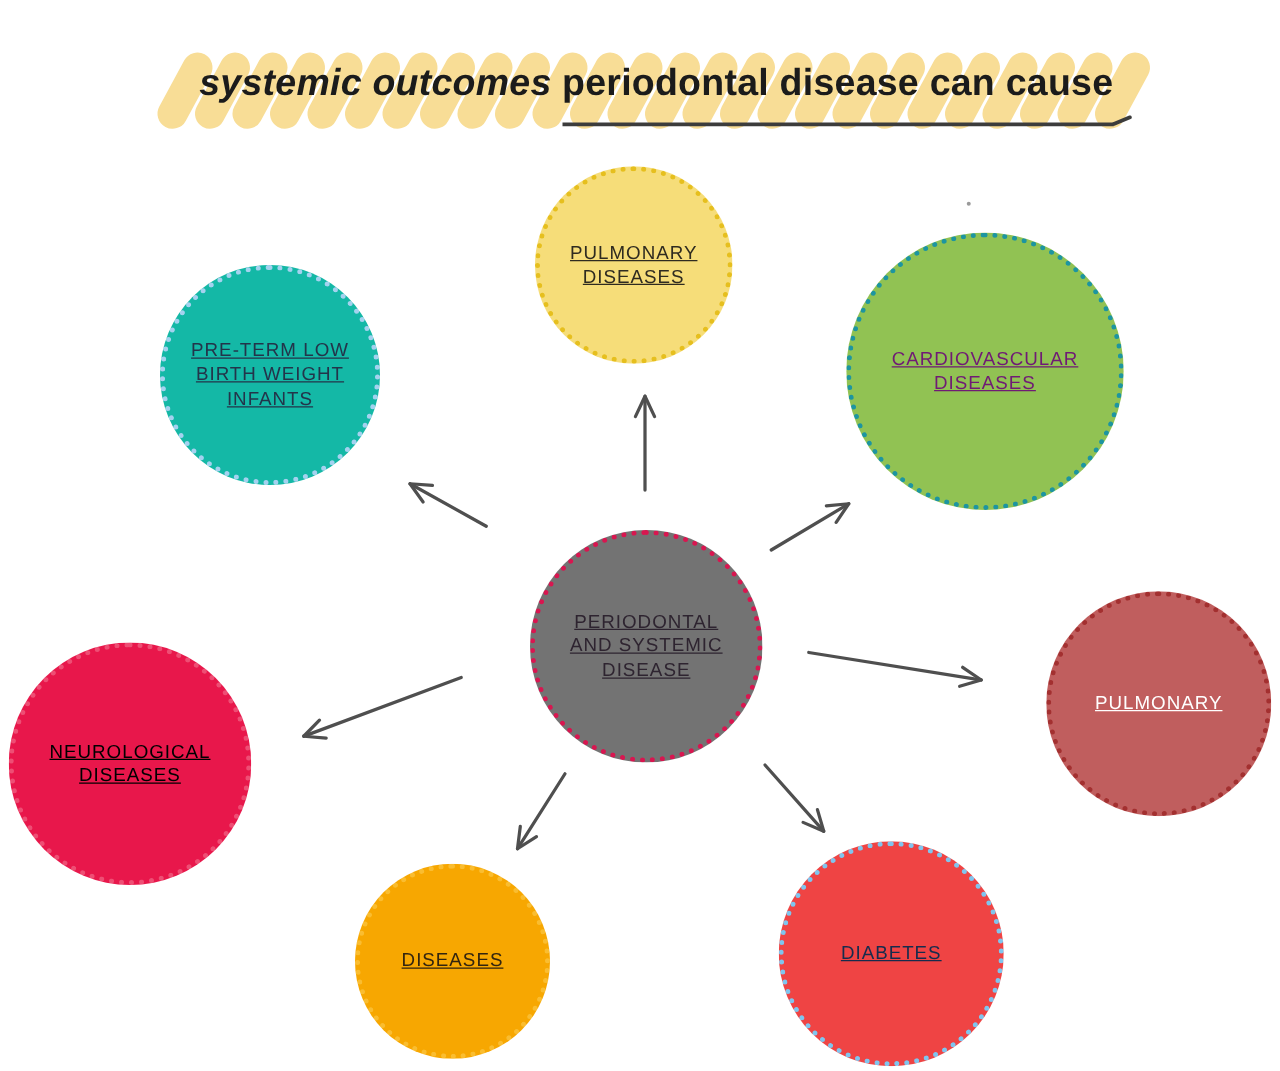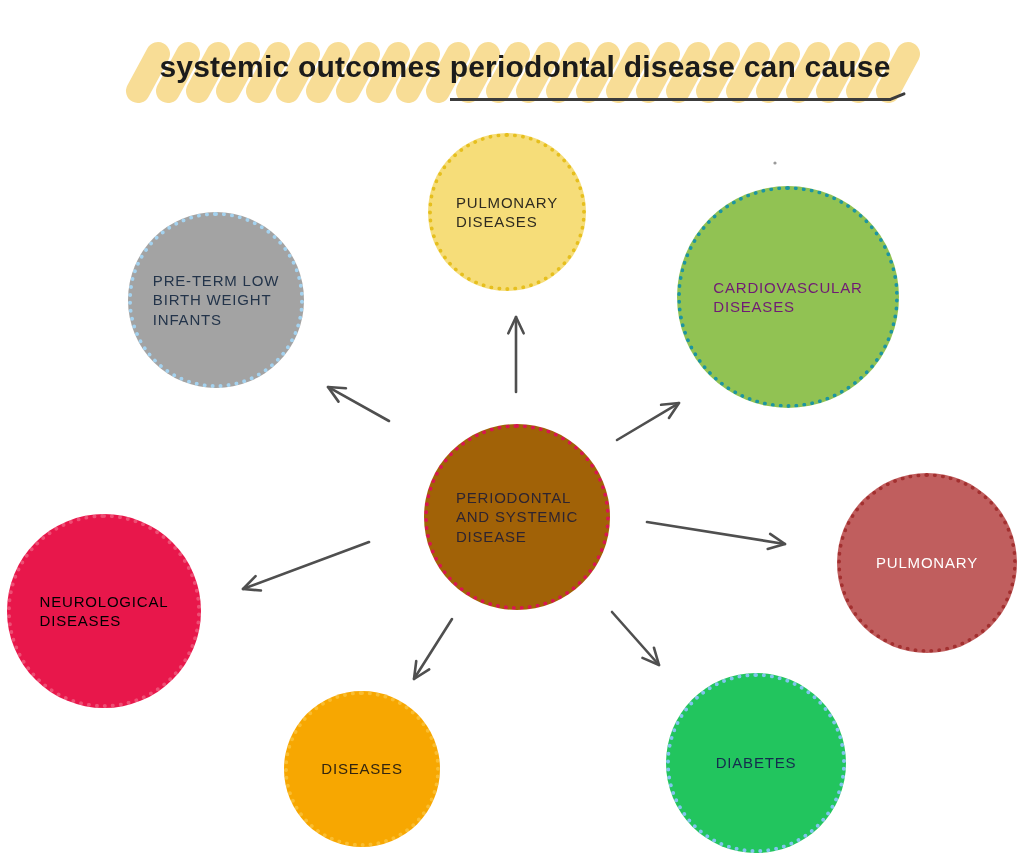--- a/index.html
+++ b/index.html
@@ -26,21 +26,21 @@
     width: 1024px;
     margin: 0;
     text-align: center;
     font-size: 30px;
     font-weight: bold;
     letter-spacing: 0.2px;
     color: #1b1b1b;
     z-index: 2;
     line-height: 34px;
   }
-  #title .t1 { margin-right: 0.28em; }
+  #title .t1 { margin-right: 0.28em; font-style: italic; }
   #title .t2 {
     position: relative;
     border-bottom: 3px solid #3c3c3c;
     padding-bottom: 15px;
   }
   #title .t2::after {
     content: "";
     position: absolute;
     right: -15px;
     bottom: 0px;
@@ -56,24 +56,26 @@
     border-radius: 50%;
     border: 4px dotted;
     box-sizing: border-box;
     display: flex;
     align-items: center;
     justify-content: center;
     z-index: 1;
   }
   .node-label {
     white-space: pre-line;
+    text-align: center;
     font-size: 15px;
     letter-spacing: 0.8px;
     line-height: 1.3;
     padding: 0 8px;
+    text-decoration: underline;
   }
 </style>
 </head>
 <body>
 
 <div id="canvas">
 
   <svg id="deco" viewBox="0 0 1024 857" xmlns="http://www.w3.org/2000/svg">
     <g id="scribble">
         <line x1="138" y1="91" x2="158" y2="54" stroke="#f8dd96" stroke-width="24" stroke-linecap="round"></line>
@@ -141,42 +143,42 @@
         </g>
       </g>
     <circle cx="775" cy="163" r="1.6" fill="#9a9a9a"></circle>
   </svg>
 
   <h1 id="title">
     <span class="t1">systemic outcomes</span><span class="t2">periodontal disease can cause</span>
   </h1>
 
   <div id="nodes">
-      <div class="node" style="left: 424px; top: 424px; width: 186px; height: 186px; background: #a16207; border-color: rgb(216, 22, 80);">
+      <div class="node" style="left: 424px; top: 424px; width: 186px; height: 186px; background: #737373; border-color: rgb(216, 22, 80);">
         <div class="node-label" style="color: rgb(46, 36, 48);">PERIODONTAL
 AND SYSTEMIC
 DISEASE</div>
       </div>
       <div class="node" style="left: 428px; top: 133px; width: 158px; height: 158px; background: rgb(246, 221, 121); border-color: rgb(230, 191, 30);">
         <div class="node-label" style="color: rgb(47, 43, 32);">PULMONARY
 DISEASES</div>
       </div>
-      <div class="node" style="left: 128px; top: 212px; width: 176px; height: 176px; background: #a3a3a3; border-color: rgb(164, 210, 239);">
+      <div class="node" style="left: 128px; top: 212px; width: 176px; height: 176px; background: #14b8a6; border-color: rgb(164, 210, 239);">
         <div class="node-label" style="color: rgb(35, 52, 74);">PRE-TERM LOW
 BIRTH WEIGHT
 INFANTS</div>
       </div>
       <div class="node" style="left: 677px; top: 186px; width: 222px; height: 222px; background: rgb(145, 194, 83); border-color: rgb(29, 149, 160);">
         <div class="node-label" style="color: #701a75;">CARDIOVASCULAR
 DISEASES</div>
       </div>
       <div class="node" style="left: 837px; top: 473px; width: 180px; height: 180px; background: rgb(192, 94, 94); border-color: rgb(163, 48, 48);">
         <div class="node-label" style="color: rgb(255, 255, 255);">PULMONARY</div>
       </div>
-      <div class="node" style="left: 666px; top: 673px; width: 180px; height: 180px; background: #22c55e; border-color: rgb(128, 197, 238);">
+      <div class="node" style="left: 623px; top: 673px; width: 180px; height: 180px; background: #ef4444; border-color: rgb(128, 197, 238);">
         <div class="node-label" style="color: rgb(21, 44, 78);">DIABETES</div>
       </div>
       <div class="node" style="left: 284px; top: 691px; width: 156px; height: 156px; background: rgb(247, 167, 1); border-color: rgb(250, 189, 48);">
         <div class="node-label" style="color: rgb(51, 37, 15);">DISEASES</div>
       </div>
       <div class="node" style="left: 7px; top: 514px; width: 194px; height: 194px; background: rgb(232, 23, 75); border-color: rgb(238, 78, 116);">
         <div class="node-label" style="color: #000000;">NEUROLOGICAL
 DISEASES</div>
       </div>
     </div>

